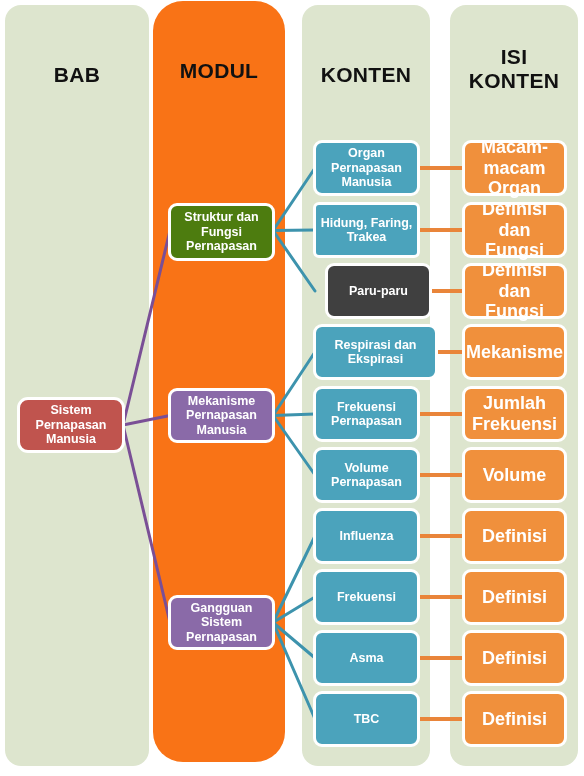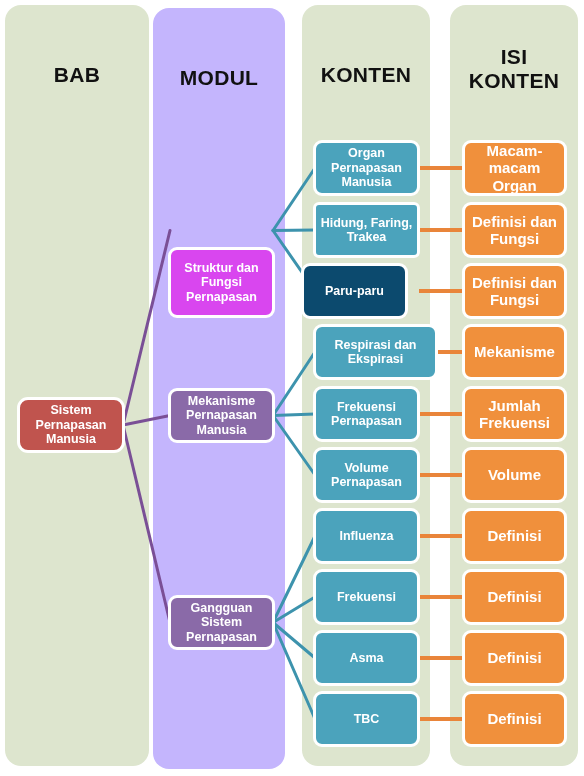--- a/index.html
+++ b/index.html
@@ -62,32 +62,32 @@
   .node-module {
     background: #8a6aa8;
     font-size: 12.5px;
   }
   .node-content {
     background: #4ba3bc;
     font-size: 12.5px;
   }
   .node-detail {
     background: #f0903c;
-    font-size: 15px;
+    font-size: 18px;
   }
 </style>
 </head>
 <body>
 
 <div id="stage">
   <div id="panels">
       <div class="panel" style="left:5px;top:5px;width:130px;height:761px;background:#dde5ce;padding-left:14px;">
         <div class="panel-title" style="top:58px;white-space:pre-line;">BAB</div>
       </div>
-      <div class="panel" style="left:153px;top:8px;width:132px;height:761px;background:#c4b5fd;">
+      <div class="panel" style="left:153px;top:1px;width:132px;height:761px;background:#f97316;border-radius:30px;">
         <div class="panel-title" style="top:58px;white-space:pre-line;">MODUL</div>
       </div>
       <div class="panel" style="left:302px;top:5px;width:128px;height:761px;background:#dde5ce;">
         <div class="panel-title" style="top:58px;white-space:pre-line;">KONTEN</div>
       </div>
       <div class="panel" style="left:450px;top:5px;width:128px;height:761px;background:#dde5ce;">
         <div class="panel-title" style="top:40px;white-space:pre-line;">ISI
 KONTEN</div>
       </div>
     </div>
@@ -113,35 +113,35 @@
       <line x1="419" y1="475" x2="463" y2="475" stroke="#e9853a" stroke-width="4" stroke-linecap="butt"></line>
       <line x1="419" y1="536" x2="463" y2="536" stroke="#e9853a" stroke-width="4" stroke-linecap="butt"></line>
       <line x1="419" y1="597" x2="463" y2="597" stroke="#e9853a" stroke-width="4" stroke-linecap="butt"></line>
       <line x1="419" y1="658" x2="463" y2="658" stroke="#e9853a" stroke-width="4" stroke-linecap="butt"></line>
       <line x1="419" y1="719" x2="463" y2="719" stroke="#e9853a" stroke-width="4" stroke-linecap="butt"></line>
     </svg>
   <div id="nodes">
       <div class="node node-root" style="left:17px;top:397px;width:108px;height:56px;background:#c0544e;border-color:#ffffff;">Sistem
 Pernapasan
 Manusia</div>
-      <div class="node node-module" style="left:168px;top:203px;width:107px;height:71px;background:#d946ef;border-color:#ffffff;margin-top:44px;">Struktur dan
+      <div class="node node-module" style="left:168px;top:203px;width:107px;height:58px;background:#4d7c0f;border-color:#ffffff;">Struktur dan
 Fungsi
 Pernapasan</div>
       <div class="node node-module" style="left:168px;top:388px;width:107px;height:55px;background:#8a6aa8;border-color:#ffffff;">Mekanisme
 Pernapasan
 Manusia</div>
       <div class="node node-module" style="left:168px;top:595px;width:107px;height:55px;background:#8a6aa8;border-color:#ffffff;">Gangguan
 Sistem
 Pernapasan</div>
       <div class="node node-content" style="left:313px;top:140px;width:107px;height:56px;background:#4ba3bc;border-color:#ffffff;">Organ
 Pernapasan
 Manusia</div>
       <div class="node node-content" style="left:313px;top:202px;width:107px;height:56px;background:#4ba3bc;border-color:#ffffff;border-radius:6px;">Hidung, Faring,
 Trakea</div>
-      <div class="node node-content" style="left:301px;top:263px;width:107px;height:56px;background:#0c4a6e;border-color:#ffffff;text-align:center;">Paru-paru</div>
+      <div class="node node-content" style="left:325px;top:263px;width:107px;height:56px;background:#404040;border-color:#ffffff;text-align:center;">Paru-paru</div>
       <div class="node node-content" style="left:313px;top:324px;width:125px;height:56px;background:#4ba3bc;border-color:#ffffff;">Respirasi dan
 Ekspirasi</div>
       <div class="node node-content" style="left:313px;top:386px;width:107px;height:56px;background:#4ba3bc;border-color:#ffffff;">Frekuensi
 Pernapasan</div>
       <div class="node node-content" style="left:313px;top:447px;width:107px;height:56px;background:#4ba3bc;border-color:#ffffff;">Volume
 Pernapasan</div>
       <div class="node node-content" style="left:313px;top:508px;width:107px;height:56px;background:#4ba3bc;border-color:#ffffff;">Influenza</div>
       <div class="node node-content" style="left:313px;top:569px;width:107px;height:56px;background:#4ba3bc;border-color:#ffffff;">Frekuensi</div>
       <div class="node node-content" style="left:313px;top:630px;width:107px;height:56px;background:#4ba3bc;border-color:#ffffff;">Asma</div>
       <div class="node node-content" style="left:313px;top:691px;width:107px;height:56px;background:#4ba3bc;border-color:#ffffff;">TBC</div>

